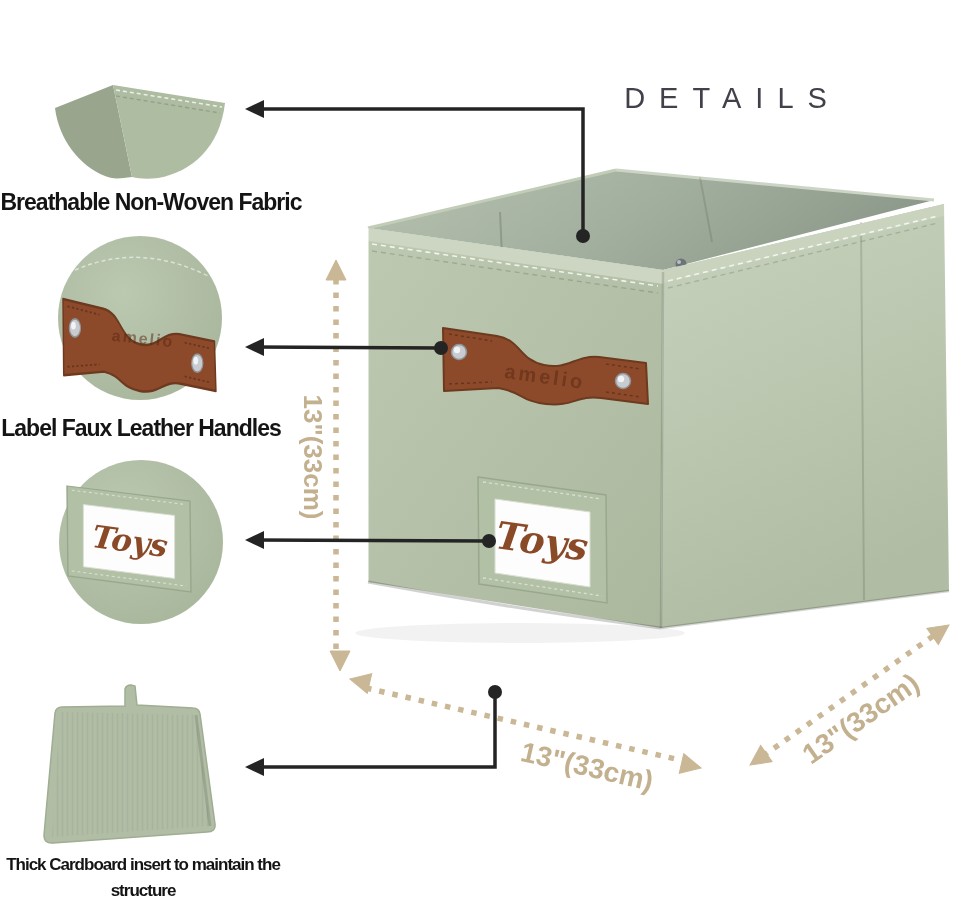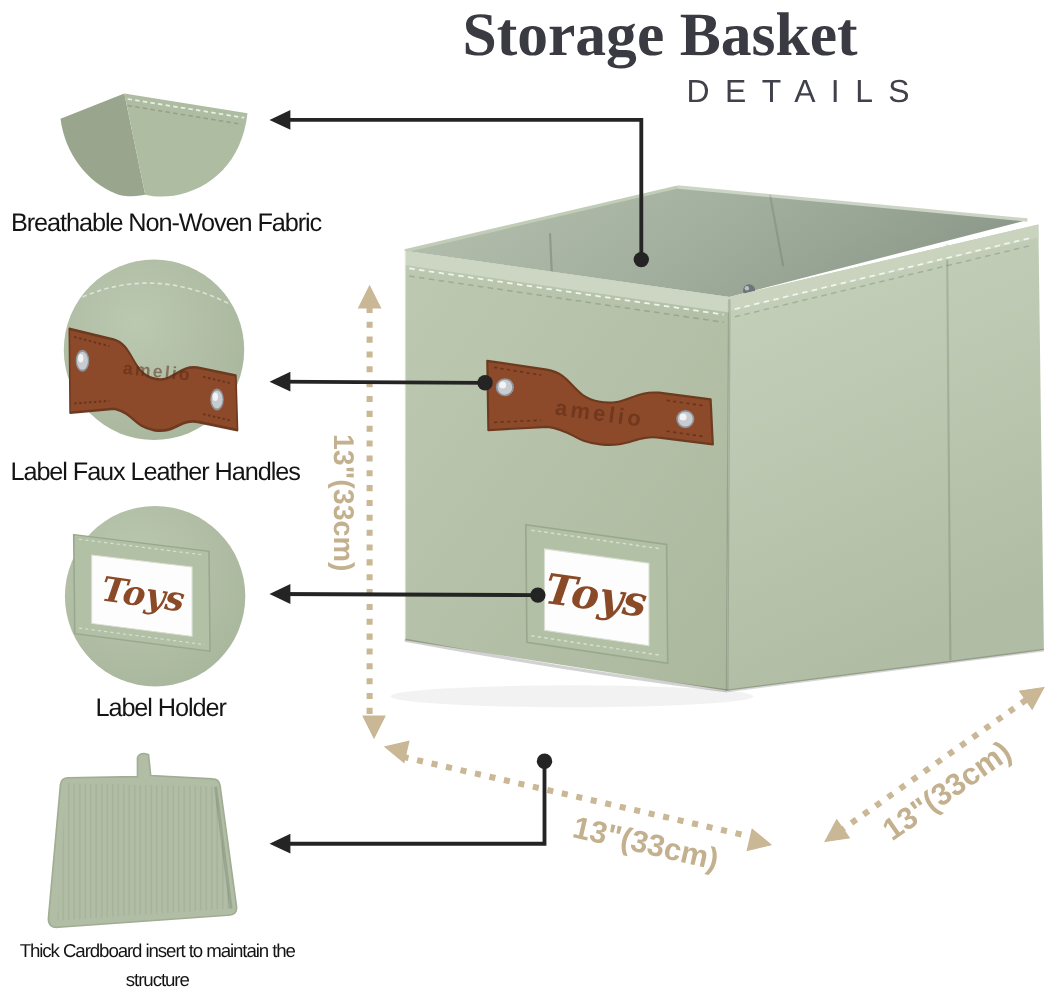--- a/index.html
+++ b/index.html
@@ -3,23 +3,23 @@
 <meta charset="utf-8">
 <style>
   html,body{margin:0;padding:0;background:#fff;}
   .canvas{position:relative;width:959px;height:905px;background:#ffffff;overflow:hidden;
           font-family:"Liberation Sans", sans-serif;}
   .canvas svg{position:absolute;left:0;top:0;}
   .ovl{position:absolute;white-space:nowrap;}
   .t-title{left:280px;top:0px;width:640px;text-align:center;
            font-family:"Liberation Serif", serif;font-weight:600;font-size:56px;
            color:#3a3a42;letter-spacing:0px;}
-  .t-sub{left:580px;top:68px;width:305px;text-align:center;font-weight:400;
+  .t-sub{left:580px;top:82px;width:305px;text-align:center;font-weight:400;
          font-size:29px;color:#41414b;letter-spacing:14px;}
-  .feat{color:#141414;font-weight:normal;font-size:23px;letter-spacing:-1px;text-align:center;}
+  .feat{color:#141414;font-weight:bold;font-size:23px;letter-spacing:-1px;text-align:center;}
   .f1{left:0;top:189px;width:302px;}
   .f2{left:0;top:415px;width:282px;}
   .f3{left:0;top:630px;width:292px;}
   .f4{left:0;top:852px;width:286px;white-space:normal;line-height:26px;font-size:17px;}
   .dim{font-weight:bold;font-size:26px;color:#c3b08e;transform-origin:center;}
   .dimH{left:312px;top:457px;transform:translate(-50%,-50%) rotate(90deg);}
   .dimW{left:587px;top:767px;transform:translate(-50%,-50%) rotate(13deg);font-size:28px;}
   .dimD{left:861px;top:719px;transform:translate(-50%,-50%) rotate(-35deg);font-size:28px;}
   .toys{font-family:"DejaVu Serif", serif;font-style:italic;font-weight:bold;color:#8a4a28;}
   .toysMain{left:542px;top:541px;font-size:38px;transform:translate(-50%,-50%) rotate(8deg);}
@@ -160,26 +160,24 @@
     <path d="M489,541 L250,540" fill="none" stroke-width="3.5"></path>
     <circle cx="489" cy="541" r="7" stroke="none"></circle>
     <polygon points="0,0 19,-9 19,9" transform="translate(245,540)" stroke="none"></polygon>
 
     <path d="M495,692 L495,767 L250,767" fill="none" stroke-width="3.5"></path>
     <circle cx="495" cy="692" r="7" stroke="none"></circle>
     <polygon points="0,0 19,-9 19,9" transform="translate(245,767)" stroke="none"></polygon>
   </g>
 </svg>
 
-<div class="ovl t-title">Storage Basket</div>
 <div class="ovl t-sub">DETAILS</div>
 
 <div class="ovl feat f1">Breathable Non-Woven Fabric</div>
 <div class="ovl feat f2">Label Faux Leather Handles</div>
-<div class="ovl feat f3">Label Holder</div>
 <div class="ovl feat f4">Thick Cardboard insert to maintain the structure</div>
 
 <div class="ovl dim dimH">13"(33cm)</div>
 <div class="ovl dim dimW">13"(33cm)</div>
 <div class="ovl dim dimD">13"(33cm)</div>
 
 <div class="ovl toys toysMain">Toys</div>
 <div class="ovl toys toysThumb">Toys</div>
 
 <div class="ovl emboss embMain">amelio</div>

